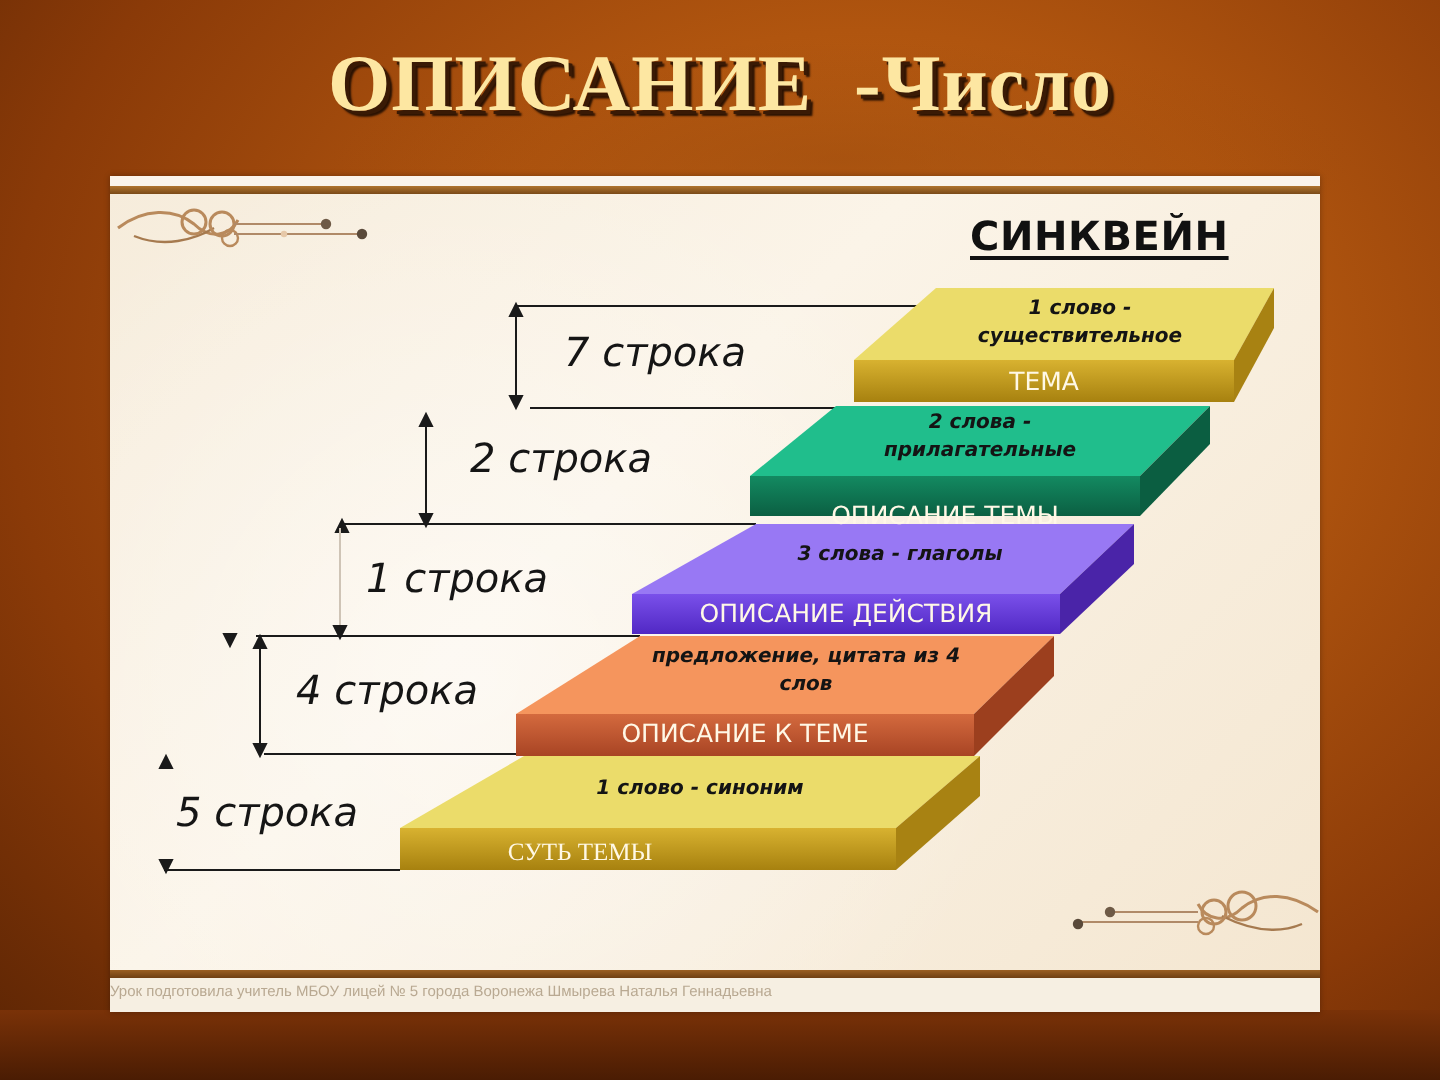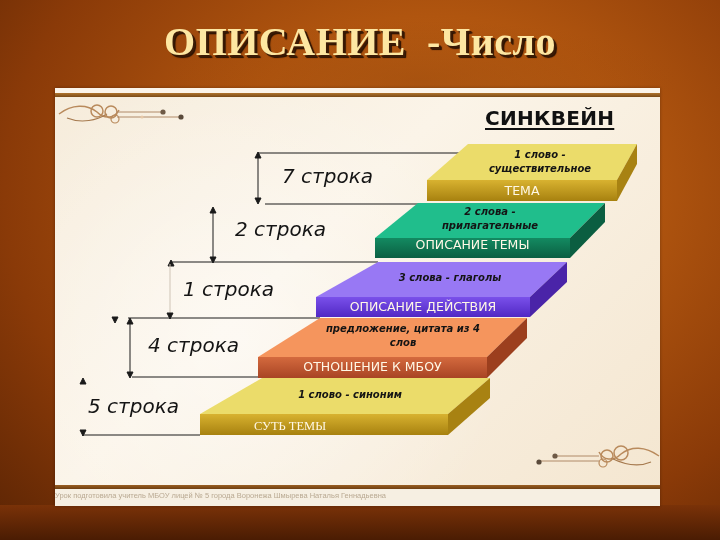--- a/index.html
+++ b/index.html
@@ -200,16 +200,16 @@
 </div>
 <div class="step-desc" style="left:298px; top:322px; width:210px;">
   <span style="white-space:pre-line;">предложение, цитата из 4
 слов</span>
 </div>
 <div class="step-desc" style="left:250px; top:388px; width:200px;">
   <span style="white-space:pre-line;">1 слово - синоним</span>
 </div>
 
 <div class="step-name" style="left:427px; top:181px; width:190px;">ТЕМА</div>
-<div class="step-name" style="left:375px; top:235px; width:195px;">ОПИСАНИЕ ТЕМЫ</div>
+<div class="step-name" style="left:375px; top:248px; width:195px;">ОПИСАНИЕ ТЕМЫ</div>
 <div class="step-name" style="left:316px; top:297px; width:214px;">ОПИСАНИЕ ДЕЙСТВИЯ</div>
-<div class="step-name" style="left:258px; top:357px; width:229px;">ОТНОШЕНИЕ К МБОУ</div>
+<div class="step-name" style="left:258px; top:357px; width:229px;">ОПИСАНИЕ К ТЕМЕ</div>
 <div class="step-name" style="left:200px; top:416px; width:180px;font-family:Liberation Serif, serif;">СУТЬ ТЕМЫ</div>
 
 </body></html>

